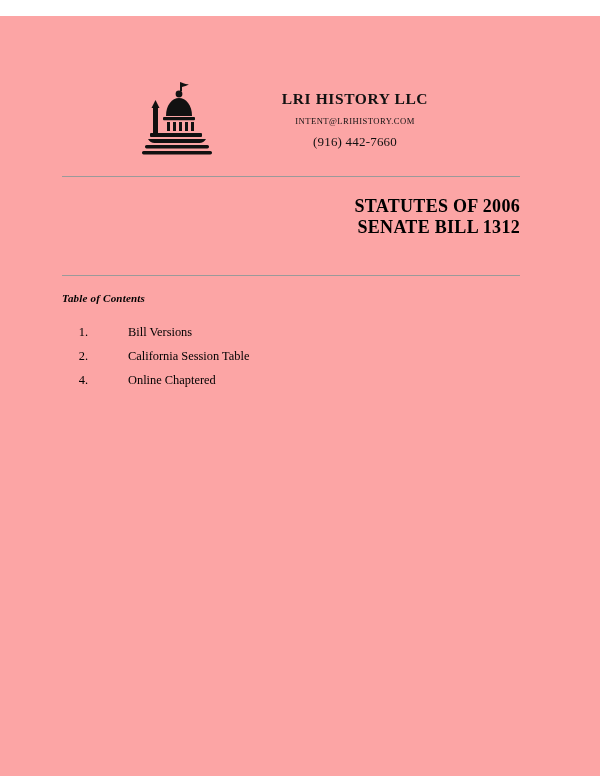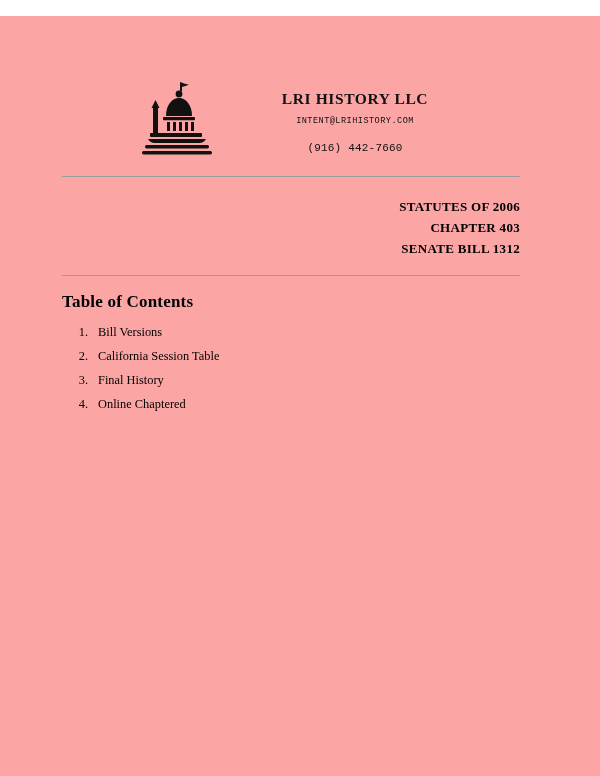--- a/index.html
+++ b/index.html
@@ -50,30 +50,30 @@
   }
   .org-name {
     font-family: "Liberation Serif", serif;
     font-weight: bold;
     font-size: 15.5px;
     letter-spacing: 0.6px;
     color: #111;
     line-height: 1.2;
   }
   .org-line {
-    font-family: Liberation Mono, monospace;
+    font-family: Liberation Serif, serif;
     font-size: 8.6px;
     letter-spacing: 0.45px;
     color: #111;
     margin-top: 7px;
     line-height: 1.25;
   }
   .org-line.phone {
-    margin-top: 16px;
-    font-size: 11px;
+    margin-top: 8px;
+    font-size: 13px;
     letter-spacing: 0.2px;
   }
 
   
   .hr {
     position: absolute;
     left: 62px;
     width: 458px;
     height: 1px;
     background: #9a9a9a;
@@ -85,36 +85,37 @@
   .titleblock {
     position: absolute;
     left: 62px;
     top: 180px;
     width: 458px;
     text-align: right;
   }
   .titleblock .tline {
     font-family: "Liberation Serif", serif;
     font-weight: bold;
-    font-size: 13px;
+    font-size: 18px;
     letter-spacing: 0.3px;
     line-height: 21px;
     color: #000;
   }
 
   
   .toc-heading {
     position: absolute;
     left: 62px;
     top: 276px;
     font-family: "Liberation Serif", serif;
     font-weight: bold;
-    font-size: 17px;
+    font-size: 11px;
     letter-spacing: 0.2px;
     color: #000;
+    font-style: italic;
   }
   .toc-list {
     position: absolute;
     left: 62px;
     top: 304px;
     width: 420px;
     margin: 0;
     padding: 0;
     list-style: none;
   }
@@ -128,20 +129,21 @@
     white-space: nowrap;
   }
   .toc-num {
     display: inline-block;
     width: 26px;
     text-align: right;
     margin-right: 10px;
   }
   .toc-label {
     display: inline-block;
+    margin-left: 30px;
   }
 </style>
 </head>
 <body>
 
 <div class="page">
 
   <div class="letterhead">
 
     <div class="logo">
@@ -178,36 +180,32 @@
       <div class="org-line">INTENT@LRIHISTORY.COM</div>
       <div class="org-line phone">(916) 442-7660</div>
     </div>
 
   </div>
 
   <div class="hr hr-top"></div>
 
   <div class="titleblock">
     <div class="tline">STATUTES OF 2006</div>
-    <div class="tline">CHAPTER  403</div>
     <div class="tline">SENATE BILL 1312</div>
   </div>
 
   <div class="hr hr-bottom"></div>
 
   <div class="toc-heading">Table of Contents</div>
 
   <div class="toc-list">
     <div class="toc-item">
       <span class="toc-num">1.</span><span class="toc-label">Bill Versions</span>
     </div>
     <div class="toc-item">
       <span class="toc-num">2.</span><span class="toc-label">California Session Table</span>
     </div>
     <div class="toc-item">
-      <span class="toc-num">3.</span><span class="toc-label">Final History</span>
-    </div>
-    <div class="toc-item">
       <span class="toc-num">4.</span><span class="toc-label">Online Chaptered</span>
     </div>
   </div>
 
 </div>
 
 </body></html>

